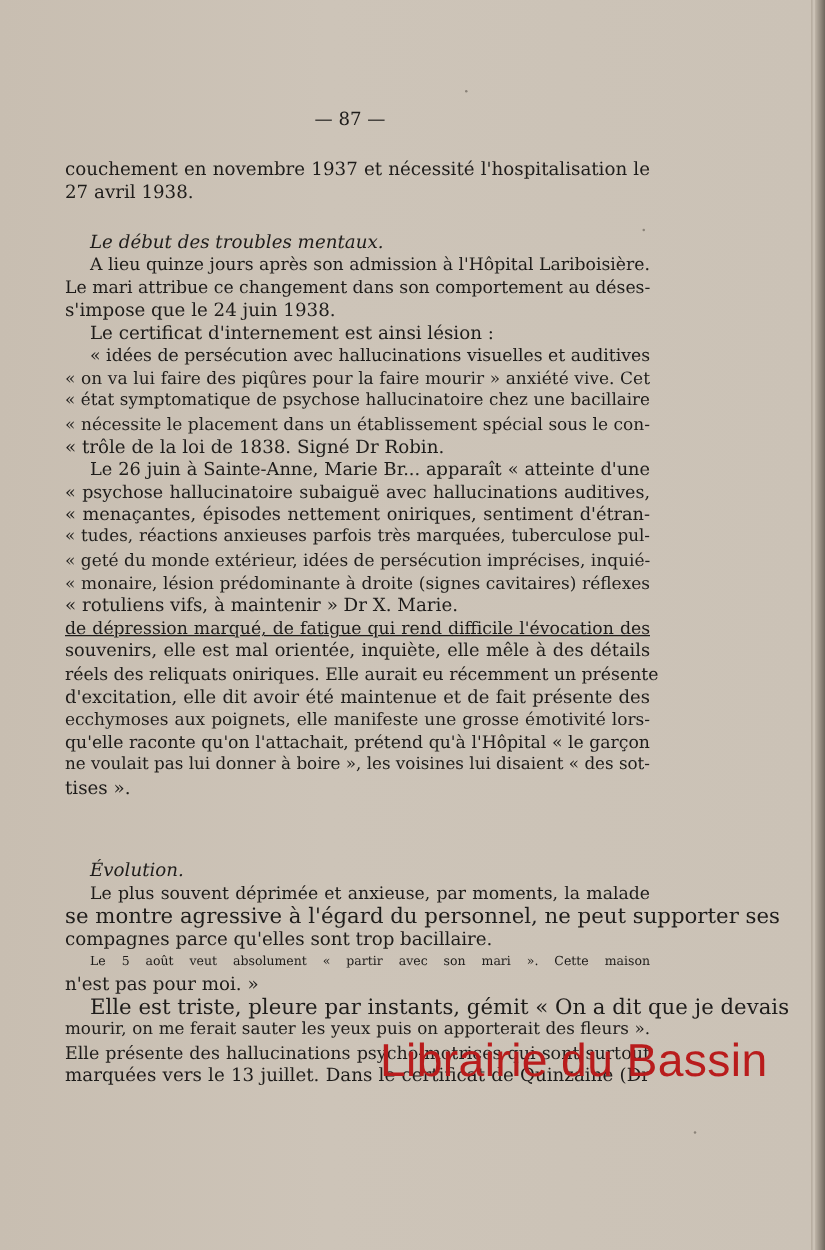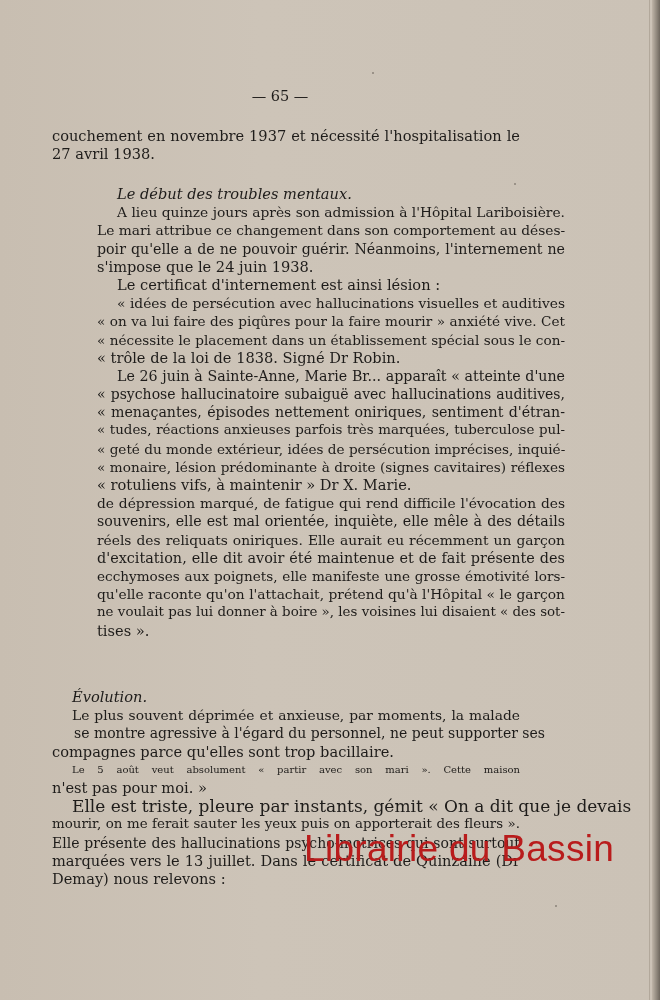--- a/index.html
+++ b/index.html
@@ -29,83 +29,82 @@
   }
   .pnum {
     position:absolute; left:0; width:560px; top:88px; text-align:center;
     font-family:"DejaVu Serif", serif; font-size:14.5px; color:#1e1c1a;
   }
   .ln { display:block; white-space:nowrap; text-align:justify; text-align-last:justify; height:18.2px; }
   .ln.last { text-align-last:left; }
   .ind { padding-left:20px; }
   .it { font-style:italic; }
   .b1 { position:absolute; top:127px; }
-  .b2 { position:absolute; top:185px;margin-left:45px; }
+  .b2 { position:absolute; top:185px; }
   .b3 { position:absolute; top:688px; }
   .watermark {
     position:absolute; left:304px; top:828px;
     font-family:"Liberation Sans", sans-serif; font-size:37px; color:#b91c1c;
     letter-spacing:0.3px; white-space:nowrap;
   }
   .speck { position:absolute; width:2px; height:2px; background:#8a8278; border-radius:1px; }
 </style>
 </head>
 <body>
 
 <div class="page"></div>
 <div class="edge2"></div>
 <div class="edge"></div>
 <div class="speck" style="left:372px;top:72px"></div>
 <div class="speck" style="left:514px;top:183px"></div>
 <div class="speck" style="left:555px;top:905px"></div>
 
-<div class="pnum">— 65 —</div>
+<div class="pnum">— 87 —</div>
 
 <div class="text">
   <div class="b1" style="width:468px">
     <span class="ln" style="white-space: nowrap; display: block;">couchement en novembre 1937 et nécessité l'hospitalisation le</span>
     <span class="ln last" style="white-space: nowrap; display: block;">27 avril 1938.</span>
   </div>
 
   <div class="b2" style="width:468px">
     <span class="ln last it ind" style="white-space: nowrap; display: block;">Le début des troubles mentaux.</span>
     <span class="ln ind" style="white-space: nowrap; display: block; font-size: 13.8px;">A lieu quinze jours après son admission à l'Hôpital Lariboisière.</span>
     <span class="ln" style="white-space: nowrap; display: block; font-size: 13.8px;">Le mari attribue ce changement dans son comportement au déses-</span>
-    <span class="ln" style="white-space: nowrap; display: block; font-size: 14.2px;">poir qu'elle a de ne pouvoir guérir. Néanmoins, l'internement ne</span>
     <span class="ln last" style="white-space: nowrap; display: block;">s'impose que le 24 juin 1938.</span>
     <span class="ln last ind" style="white-space: nowrap; display: block;">Le certificat d'internement est ainsi lésion :</span>
     <span class="ln ind" style="white-space: nowrap; display: block; font-size: 13.8px;">« idées de persécution avec hallucinations visuelles et auditives</span>
     <span class="ln" style="white-space: nowrap; display: block; font-size: 13.6px;">« on va lui faire des piqûres pour la faire mourir » anxiété vive. Cet</span>
+    <span class="ln" style="white-space: nowrap; display: block; font-size: 13.4px;">« état symptomatique de psychose hallucinatoire chez une bacillaire</span>
     <span class="ln" style="white-space: nowrap; display: block; font-size: 13.6px;">« nécessite le placement dans un établissement spécial sous le con-</span>
     <span class="ln last" style="white-space: nowrap; display: block;">« trôle de la loi de 1838. Signé Dr Robin.</span>
     <span class="ln ind" style="white-space: nowrap; display: block; font-size: 14.2px;">Le 26 juin à Sainte-Anne, Marie Br... apparaît « atteinte d'une</span>
     <span class="ln" style="white-space: nowrap; display: block; font-size: 14px;">« psychose hallucinatoire subaiguë avec hallucinations auditives,</span>
     <span class="ln" style="white-space: nowrap; display: block; font-size: 14.2px;">« menaçantes, épisodes nettement oniriques, sentiment d'étran-</span>
     <span class="ln" style="white-space: nowrap; display: block; font-size: 13.4px;">« tudes, réactions anxieuses parfois très marquées, tuberculose pul-</span>
     <span class="ln" style="white-space: nowrap; display: block; font-size: 13.6px;">« geté du monde extérieur, idées de persécution imprécises, inquié-</span>
     <span class="ln" style="white-space: nowrap; display: block; font-size: 13.6px;">« monaire, lésion prédominante à droite (signes cavitaires) réflexes</span>
     <span class="ln last" style="white-space: nowrap; display: block;">« rotuliens vifs, à maintenir » Dr X. Marie.</span>
-    <span class="ln" style="white-space: nowrap; display: block; font-size: 13.8px;">de dépression marqué, de fatigue qui rend difficile l'évocation des</span>
+    <span class="ln" style="white-space: nowrap; display: block; font-size: 13.8px; text-decoration: underline;">de dépression marqué, de fatigue qui rend difficile l'évocation des</span>
     <span class="ln" style="white-space: nowrap; display: block; font-size: 14.2px;">souvenirs, elle est mal orientée, inquiète, elle mêle à des détails</span>
-    <span class="ln" style="white-space: nowrap; display: block; font-size: 13.8px;">réels des reliquats oniriques. Elle aurait eu récemment un garçon</span>
+    <span class="ln" style="white-space: nowrap; display: block; font-size: 13.8px;">réels des reliquats oniriques. Elle aurait eu récemment un présente</span>
     <span class="ln" style="white-space: nowrap; display: block; font-size: 14.4px;">d'excitation, elle dit avoir été maintenue et de fait présente des</span>
     <span class="ln" style="white-space: nowrap; display: block; font-size: 13.6px;">ecchymoses aux poignets, elle manifeste une grosse émotivité lors-</span>
     <span class="ln" style="white-space: nowrap; display: block; font-size: 13.8px;">qu'elle raconte qu'on l'attachait, prétend qu'à l'Hôpital « le garçon</span>
     <span class="ln" style="white-space: nowrap; display: block; font-size: 13.4px;">ne voulait pas lui donner à boire », les voisines lui disaient « des sot-</span>
     <span class="ln last" style="white-space: nowrap; display: block;">tises ».</span>
   </div>
 
   <div class="b3" style="width:468px">
     <span class="ln last it ind" style="white-space: nowrap; display: block;">Évolution.</span>
     <span class="ln ind" style="white-space: nowrap; display: block; font-size: 13.8px;">Le plus souvent déprimée et anxieuse, par moments, la malade</span>
-    <span class="ln" style="white-space: nowrap; display: block; font-size: 14px; margin-left: 22px;">se montre agressive à l'égard du personnel, ne peut supporter ses</span>
+    <span class="ln" style="white-space: nowrap; display: block; font-size: 17px;">se montre agressive à l'égard du personnel, ne peut supporter ses</span>
     <span class="ln last" style="white-space: nowrap; display: block;">compagnes parce qu'elles sont trop bacillaire.</span>
     <span class="ln ind" style="white-space: nowrap; display: block; font-size: 10px;">Le 5 août veut absolument « partir avec son mari ». Cette maison</span>
     <span class="ln last" style="white-space: nowrap; display: block;">n'est pas pour moi. »</span>
     <span class="ln ind" style="white-space: nowrap; display: block; font-size: 17px;">Elle est triste, pleure par instants, gémit « On a dit que je devais</span>
     <span class="ln" style="white-space: nowrap; display: block; font-size: 13.4px;">mourir, on me ferait sauter les yeux puis on apporterait des fleurs ».</span>
     <span class="ln" style="white-space: nowrap; display: block; font-size: 14px;">Elle présente des hallucinations psycho-motrices qui sont surtout</span>
     <span class="ln" style="white-space: nowrap; display: block;">marquées vers le 13 juillet. Dans le certificat de Quinzaine (Dr</span>
-    <span class="ln last" style="white-space: nowrap; display: block;">Demay) nous relevons :</span>
   </div>
 </div>
 
 <div class="watermark">Librairie du Bassin</div>
 
 </body></html>

